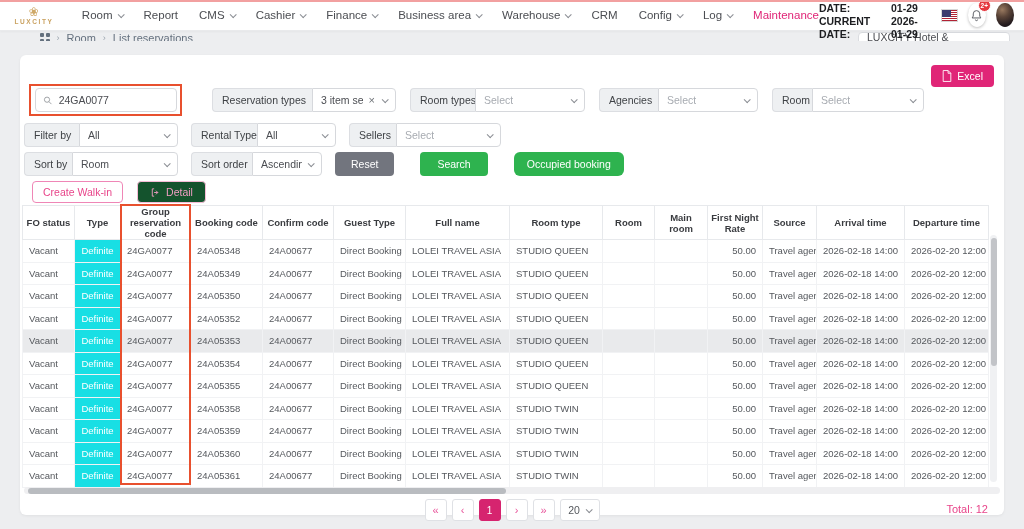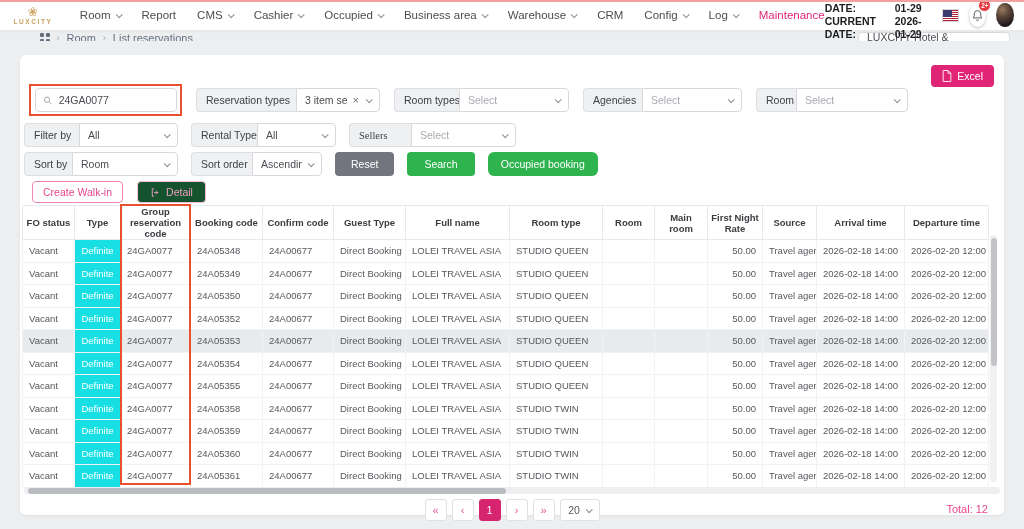--- a/index.html
+++ b/index.html
@@ -47,30 +47,30 @@
   .fgroup .chip { background:#eef0f2; border:1px solid #dcdee2; border-right:none; border-radius:4px 0 0 4px; display:flex; align-items:center; padding:0 9px; color:#3f4246; white-space:nowrap; }
   .fgroup .sel { background:#fff; border:1px solid #d6d8dc; border-radius:0 4px 4px 0; display:flex; align-items:center; justify-content:space-between; padding:0 8px; color:#4b4d52; cursor:pointer; gap:6px; }
   .fgroup .sel .val { white-space:nowrap; overflow:hidden; }
   .fgroup .sel.muted .val { color:#a7abb1; }
   .fgroup .sel .icons { display:flex; align-items:center; gap:7px; margin-left:auto; }
   .clear-x { color:#6e7277; font-size:11px; cursor:pointer; line-height:1; }
 
   .search-wrap { position:absolute; left:15px; top:33px; width:142px; height:24px; background:#fff; border:1px solid #d6d8dc; border-radius:4px; display:flex; align-items:center; padding:0 7px; gap:6px; }
   .search-wrap input { border:none; outline:none; width:100%; font-size:10.5px; color:#4b4d52; font-family:inherit; background:transparent; }
 
-  .frow1 { position:absolute; left:176px; top:33px; display:flex; gap:14px; }
+  .frow1 { position:absolute; left:192px; top:33px; display:flex; gap:14px; }
   .frow1 .fgroup:nth-child(1) .chip{ width:100px; } .frow1 .fgroup:nth-child(1) .sel{ width:84px; }
   .frow1 .fgroup:nth-child(2) .chip{ width:65px; }  .frow1 .fgroup:nth-child(2) .sel{ width:110px; }
   .frow1 .fgroup:nth-child(3) .chip{ width:59px; }  .frow1 .fgroup:nth-child(3) .sel{ width:100px; }
   .frow1 .fgroup:nth-child(4) .chip{ width:40px; }  .frow1 .fgroup:nth-child(4) .sel{ width:112px; }
 
   .frow2 { position:absolute; left:4px; top:68px; display:flex; gap:13px; }
   .frow2 .fgroup:nth-child(1) .chip{ width:55px; } .frow2 .fgroup:nth-child(1) .sel{ width:99px; }
   .frow2 .fgroup:nth-child(2) .chip{ width:66px; } .frow2 .fgroup:nth-child(2) .sel{ width:79px; }
-  .frow2 .fgroup:nth-child(3) .chip{ width:62px;font-family:Liberation Serif, serif; } .frow2 .fgroup:nth-child(3) .sel{ width:105px; }
+  .frow2 .fgroup:nth-child(3) .chip{ width:47px; } .frow2 .fgroup:nth-child(3) .sel{ width:105px; }
 
   .frow3 { position:absolute; left:4px; top:97px; display:flex; gap:13px; align-items:center; }
   .frow3 .fgroup:nth-child(1) .chip{ width:48px; } .frow3 .fgroup:nth-child(1) .sel{ width:106px; }
   .frow3 .fgroup:nth-child(2) .chip{ width:61px; } .frow3 .fgroup:nth-child(2) .sel{ width:70px; }
   .reset-btn { height:24px; padding:0 15px; background:#72757e; color:#fff; }
   .search-btn { height:24px; padding:0 16px; background:#2eb34f; color:#fff; }
   .occupied-btn { height:24px; padding:0 12px; background:#2eb34f; color:#fff;border-radius:6px; }
 
   .actions-row { position:absolute; left:12px; top:126px; display:flex; gap:14px; }
   .walkin-btn { height:22px; padding:0 10px; background:#fff; border:1px solid #ef86b6; color:#e8458a; }
@@ -129,21 +129,21 @@
   </div>
       <div class="nav-item">
     <span class="mlabel">CMS</span>
     <span class="chev"></span>
   </div>
       <div class="nav-item">
     <span class="mlabel">Cashier</span>
     <span class="chev"></span>
   </div>
       <div class="nav-item">
-    <span class="mlabel">Occupied</span>
+    <span class="mlabel">Finance</span>
     <span class="chev"></span>
   </div>
       <div class="nav-item">
     <span class="mlabel">Business area</span>
     <span class="chev"></span>
   </div>
       <div class="nav-item">
     <span class="mlabel">Warehouse</span>
     <span class="chev"></span>
   </div>
@@ -311,21 +311,21 @@
       <div class="fgroup">
     <span class="chip">Sort order</span>
     <span class="sel">
       <span class="val">Ascending</span>
       <span class="icons">
 
         <span class="chev"></span>
       </span>
     </span>
   </div>
-      <div style="display:flex;gap:13px;align-items:flex-start;">
+      <div style="display:flex;gap:26px;align-items:flex-start;">
     <button class="btn reset-btn">
           <span>Reset</span>
         </button>
     <button class="btn search-btn">
           <span>Search</span>
         </button>
     <button class="btn occupied-btn">
           <span>Occupied booking</span>
         </button>
   </div>

